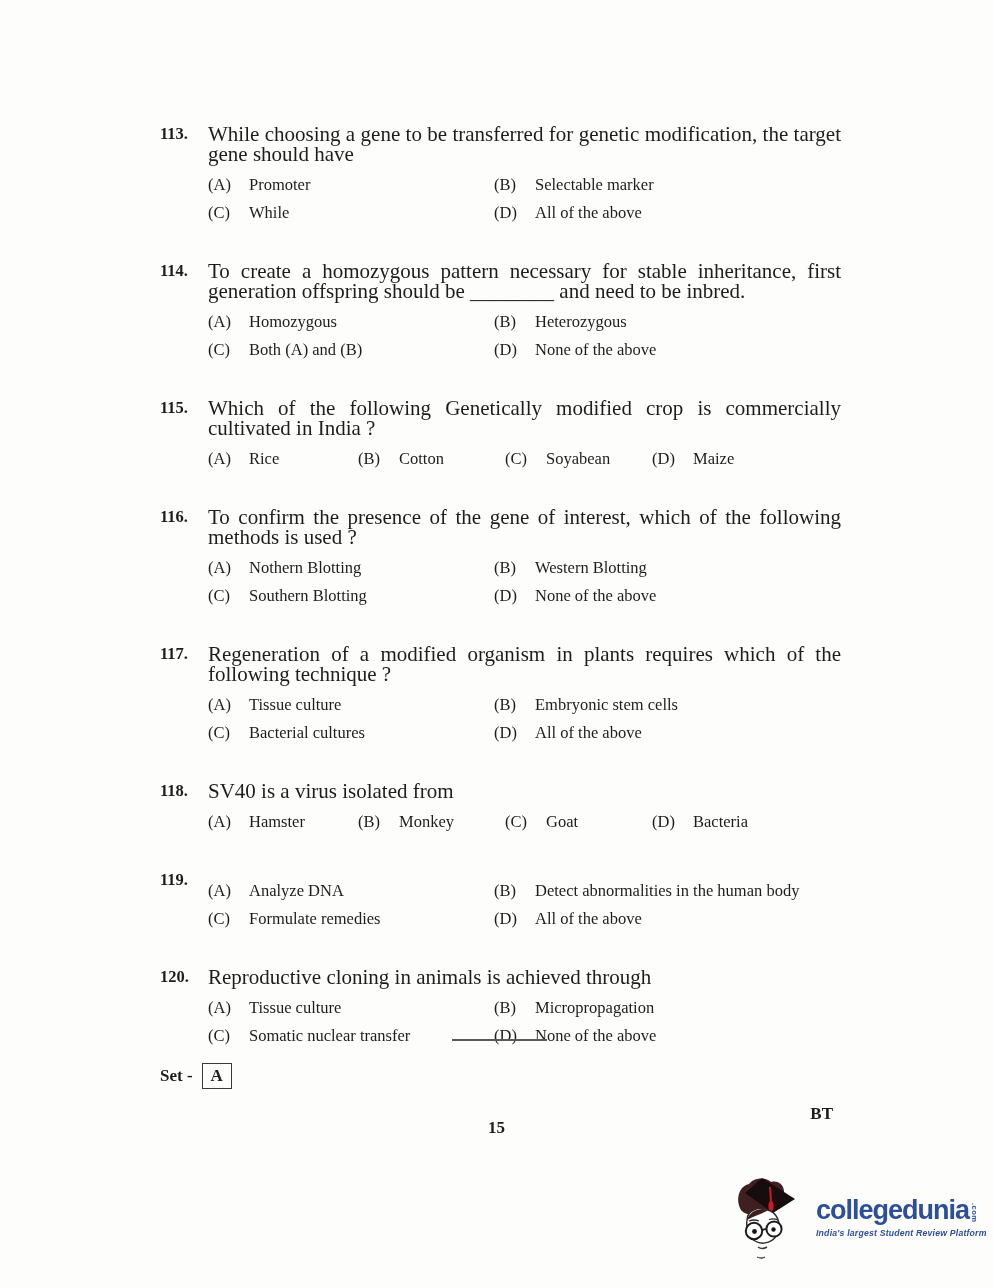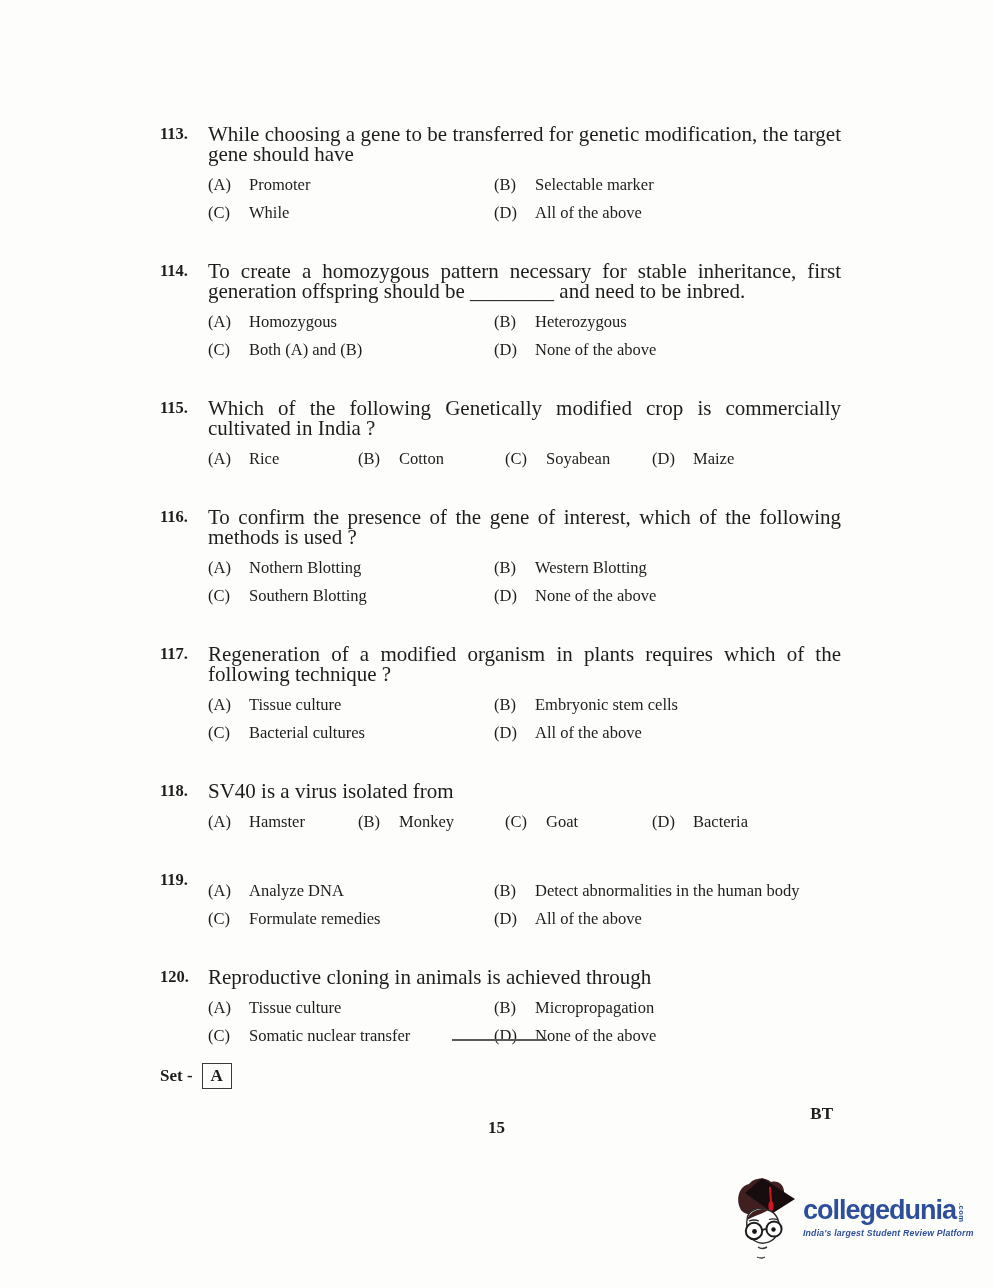--- a/index.html
+++ b/index.html
@@ -61,21 +61,21 @@
     position:absolute; right:160px; top:1104px;
     font-weight:bold; font-size:17px;
   }
 
   .logo {
     position:absolute; left:735px; top:1176px;
     display:flex; align-items:flex-start;
     font-family:"Liberation Sans", sans-serif;
   }
   .mascot { flex:none; width:64px; height:86px; }
-  .logo-text { margin-left:4px; margin-top:20px; }
+  .logo-text { margin-left:17px; margin-top:20px; }
   .brand-row { display:flex; align-items:center; }
   .brand {
     font-size:27px; font-weight:bold; letter-spacing:-1px;
     line-height:28px;
   }
   .brand-tld {
     writing-mode:vertical-rl;
     font-size:7.5px; font-weight:bold;
     margin-left:1px; margin-top:6px;
     letter-spacing:0.5px;

